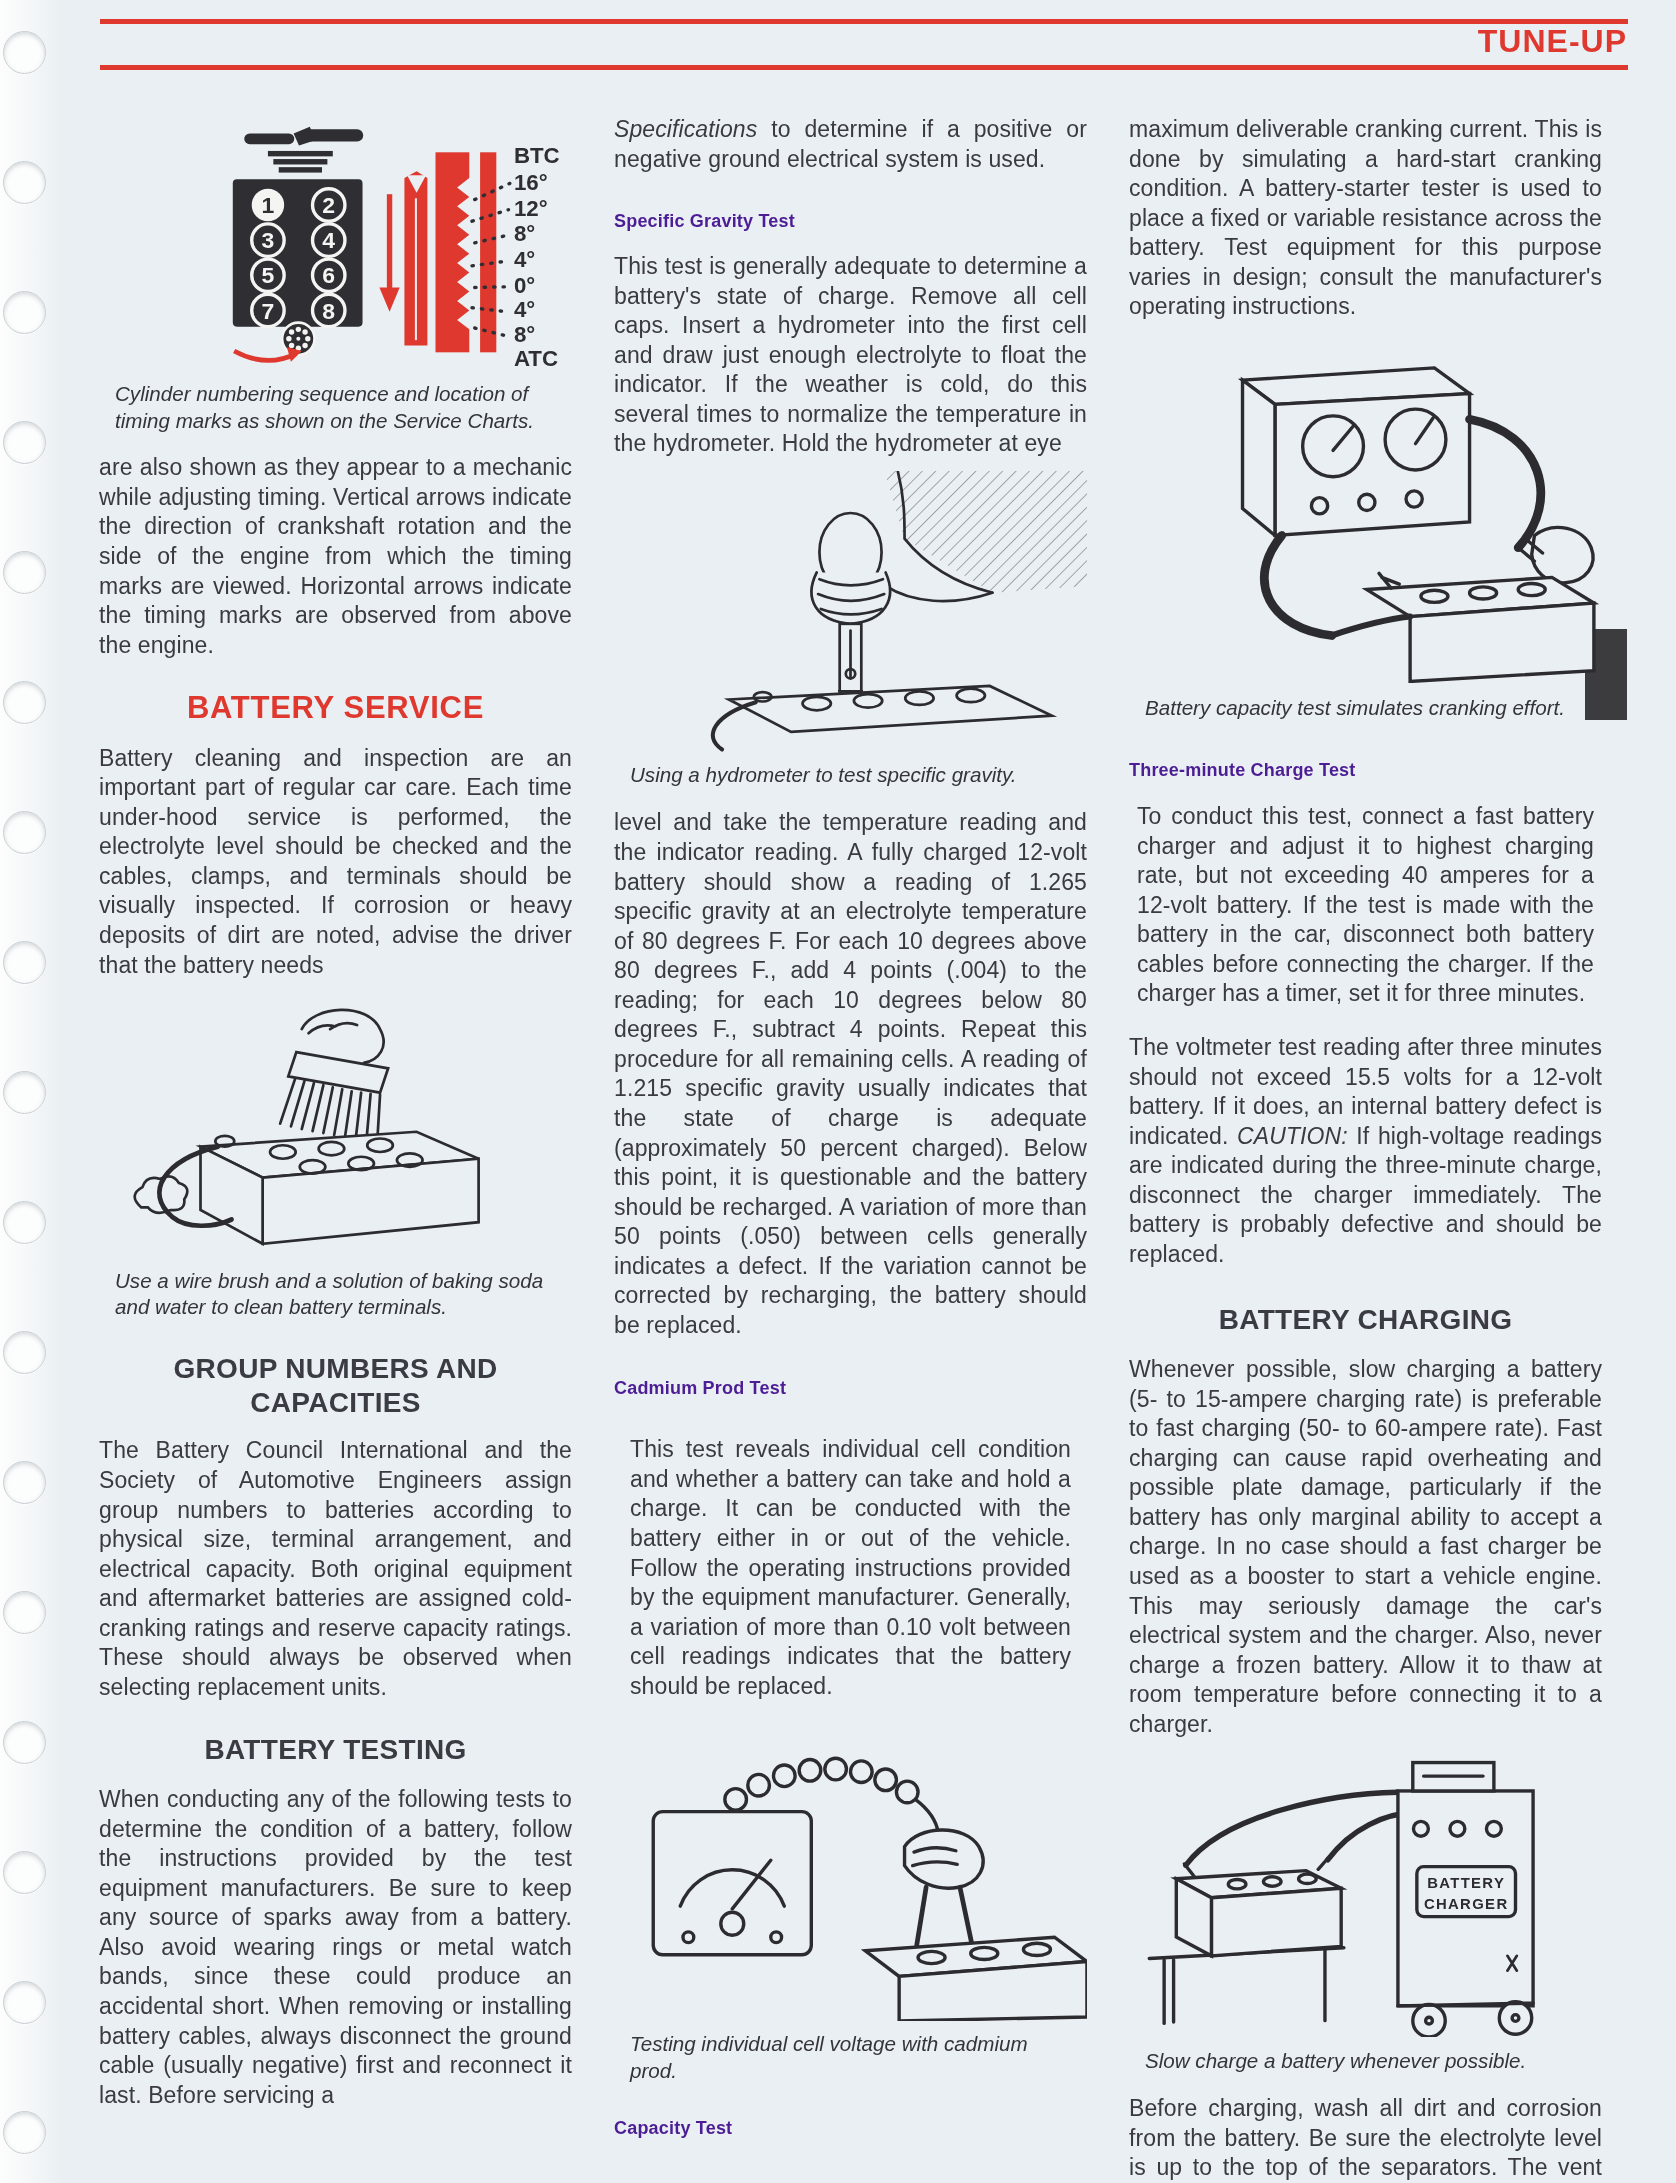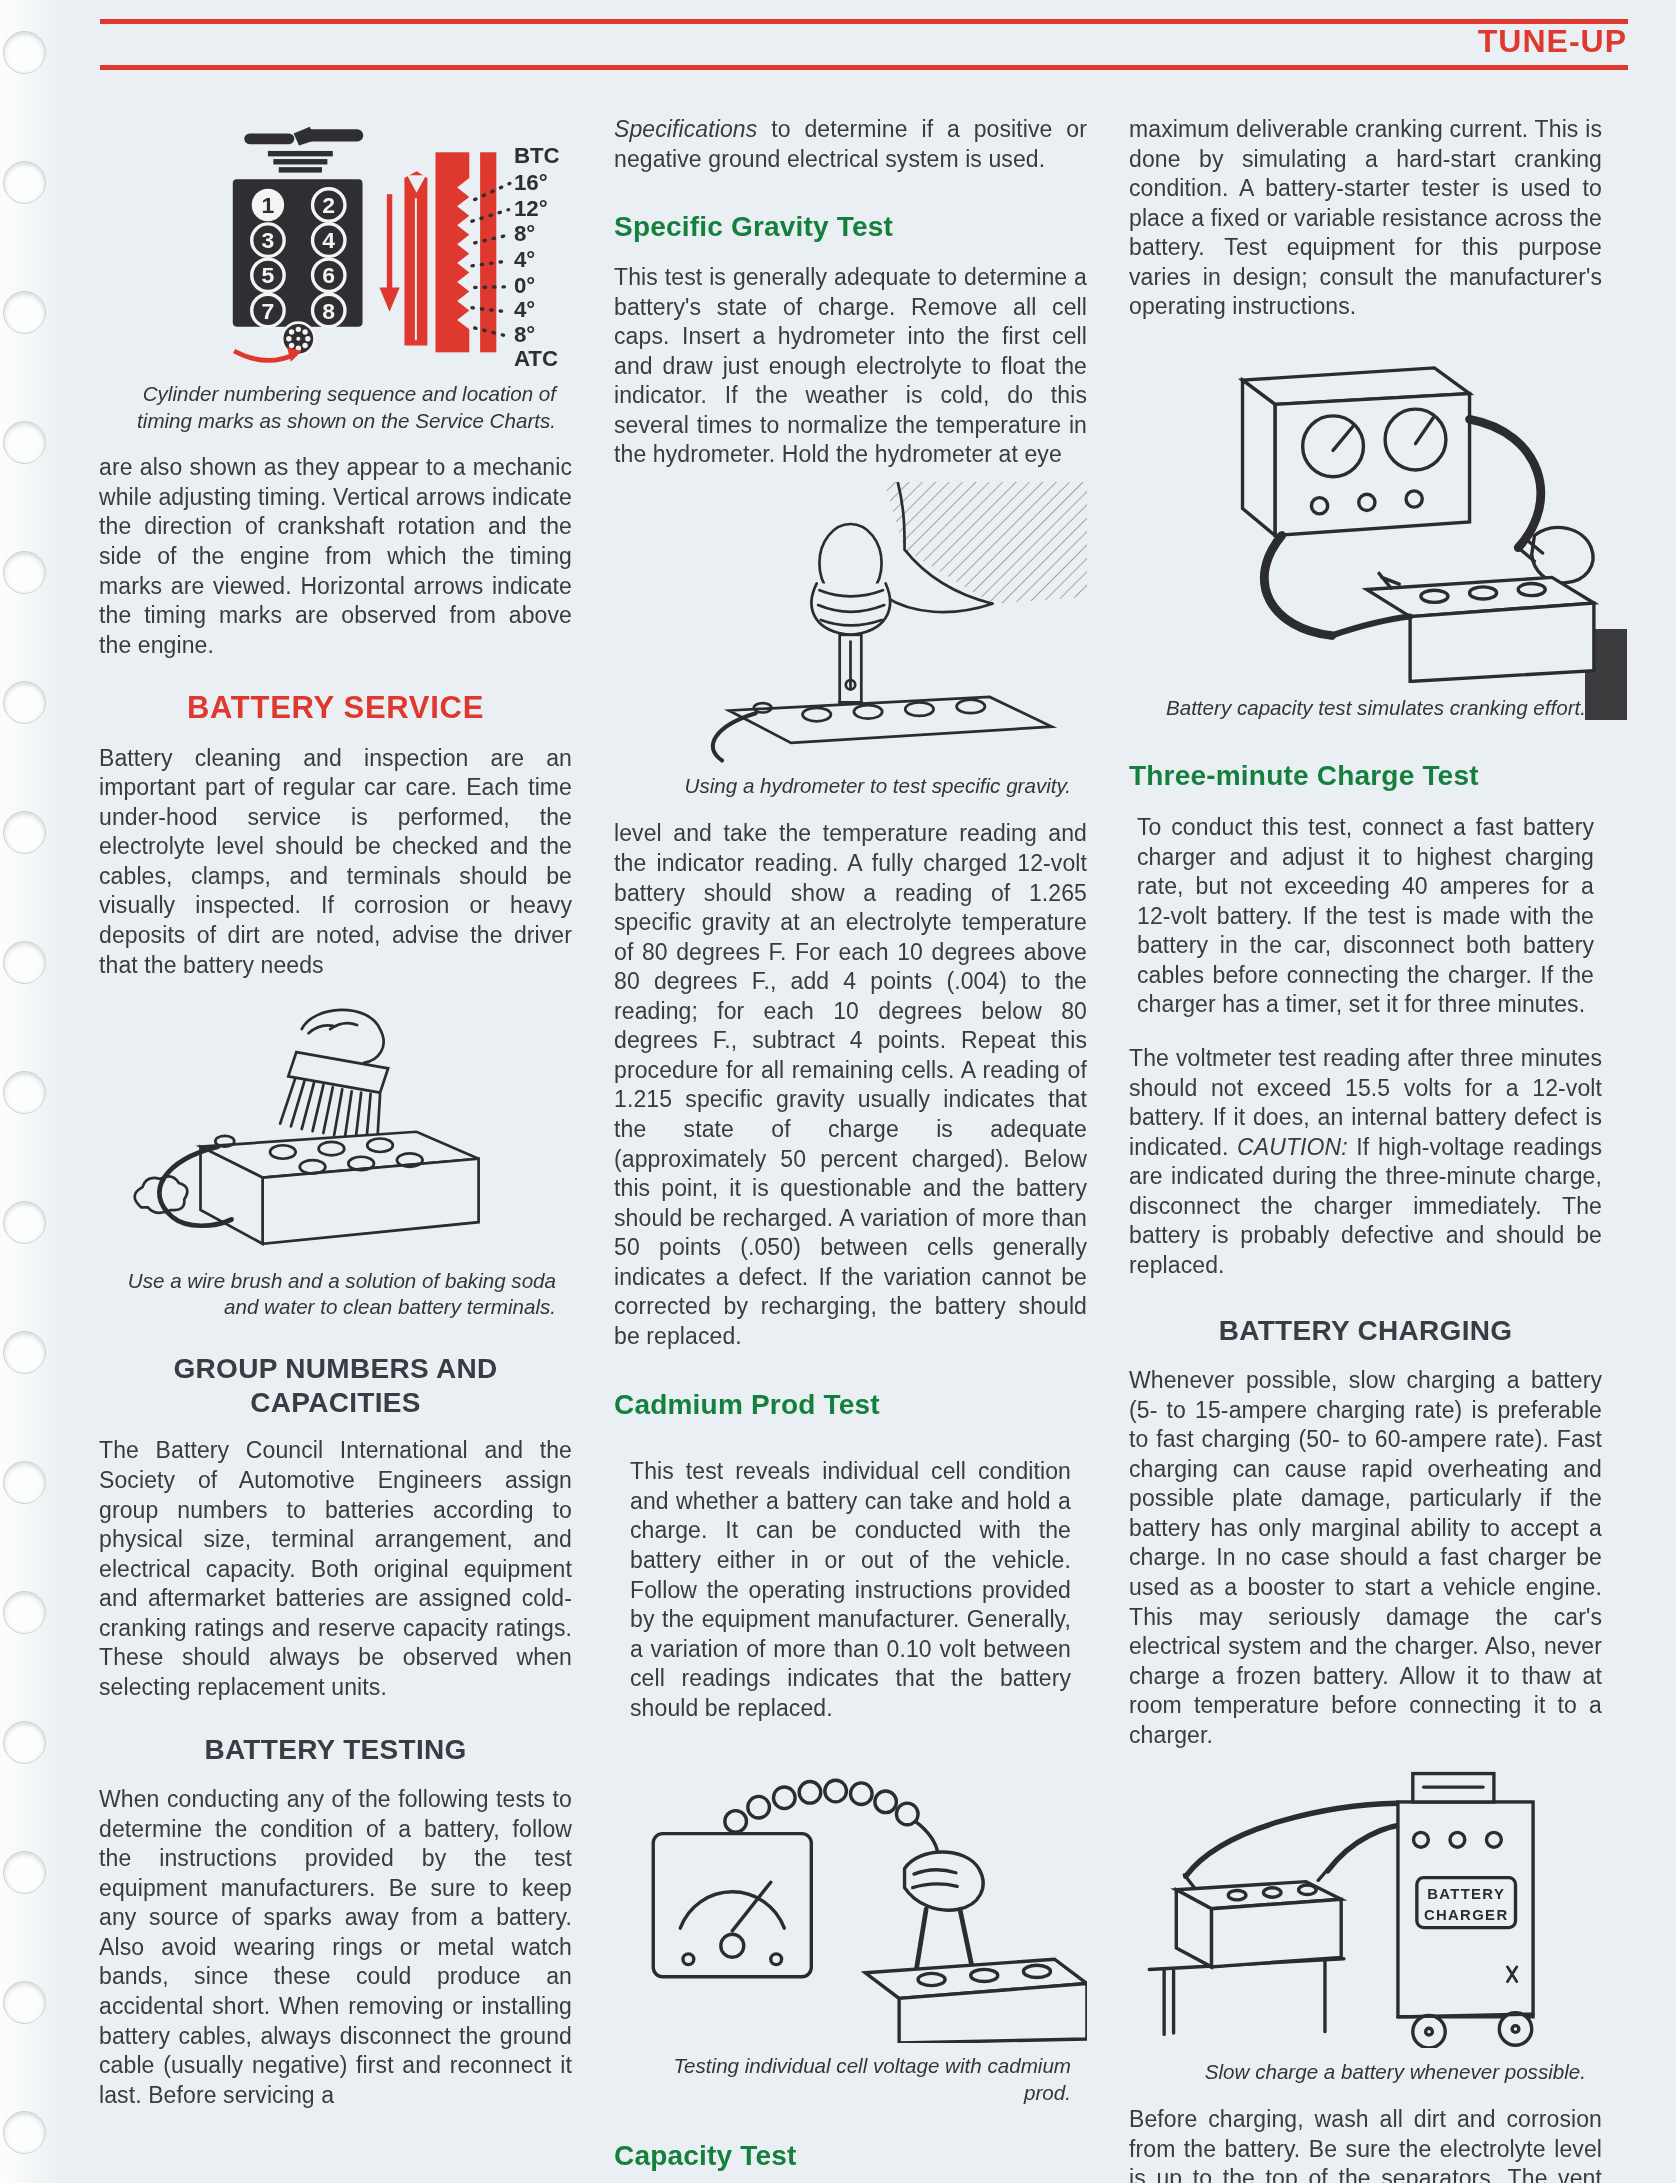--- a/index.html
+++ b/index.html
@@ -12,23 +12,23 @@
   .hole{width:41px;height:41px;border-radius:50%;background:#fcfdfd;border:1.4px solid #c7ced2;
         box-shadow:inset 0 2px 4px rgba(90,100,110,.25), 0 0.7px 0 #fff;}
   .rule{position:absolute;height:5.4px;background:#df382e;left:100px;right:49px;}
   .rule.r1{top:19px;} .rule.r2{top:65px;}
   .masthead{position:absolute;top:23px;right:50px;font-size:32px;font-weight:bold;
         color:#df382e;letter-spacing:1px;}
   .side-tab{position:absolute;right:50px;top:629px;width:42px;height:91px;background:#3c3b3e;}
   .cols{position:absolute;left:99px;top:87px;display:flex;gap:42px;}
   .col{width:473px;flex:none;}
   .para{font-size:23px;line-height:1.285;text-align:justify;color:#3a3a41;letter-spacing:0.1px;}
-  .caption{font-size:20.6px;font-style:italic;text-align:right;line-height:1.3;
+  .caption{font-size:20.6px;font-style:italic;text-align:left;line-height:1.3;
         color:#34343b;padding:0 16px;}
-  .h-sub{font-size:28px;font-weight:bold;color:#15803d;letter-spacing:0.2px;}
+  .h-sub{font-size:18px;font-weight:bold;color:#4c1d95;letter-spacing:0.2px;}
   .h-center-dark{font-size:28px;font-weight:bold;color:#3b3b43;text-align:center;line-height:1.22;letter-spacing:0.3px;}
   .h-center-red{font-size:31px;font-weight:bold;color:#df382e;text-align:center;letter-spacing:0.7px;}
   .fig{display:block;}
   .ital{font-style:italic;}
 </style>
 </head>
 <body>
 
 <div class="page">
 

